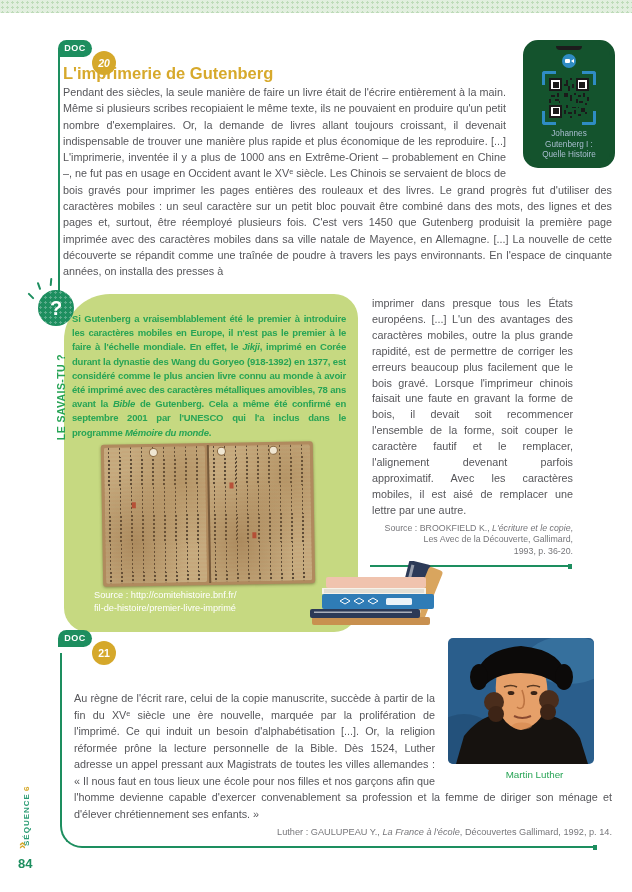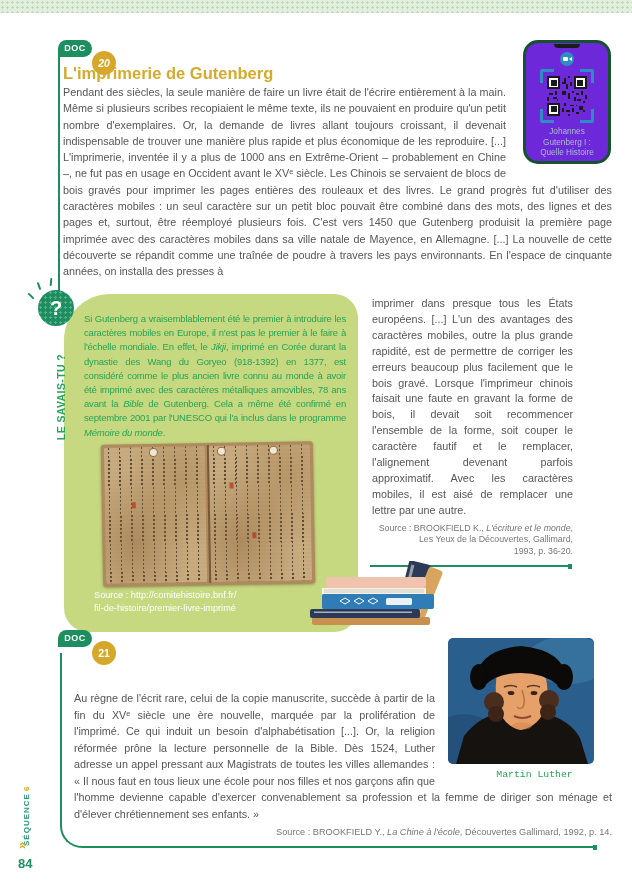--- a/index.html
+++ b/index.html
@@ -20,22 +20,22 @@
   .vline20{position:absolute;left:58px;top:56px;width:2px;height:240px;background:#1d8e5f;z-index:1;}
   
   .para{font-size:10.8px;line-height:16.3px;color:#56565a;text-align:justify;margin:0;}
   .doc20-para-region{position:absolute;left:63px;top:84px;width:549px;z-index:1;}
   .phone-spacer{float:right;width:106px;height:84px;}
   
   .wrap-region{position:absolute;left:64px;top:294px;width:509px;z-index:2;}
   .wrap-region .para{line-height:15.9px;padding-top:2px;}
   .savais-box{float:left;width:294px;height:338px;margin-right:14px;background:#c6d981;
     border-radius:46px 24px 24px 24px;position:relative;z-index:2;}
-  .savais-text{padding:18px 12px 0 20px;color:#27a455;font-size:9.5px;line-height:14.2px;
-    letter-spacing:-0.2px;text-align:justify;}
+  .savais-text{padding:18px 12px 0 8px;color:#27a455;font-size:9.5px;line-height:14.2px;
+    letter-spacing:-0.2px;text-align:justify;font-weight:bold;}
   .qmark-circle{position:absolute;left:-26px;top:-4px;width:36px;height:36px;border-radius:50%;
     background-color:#1d8e5f;
     background-image:radial-gradient(circle,rgba(255,255,255,.28) 1px,transparent 1.2px);
     background-size:5px 5px;color:#fff;font-size:20px;font-weight:bold;text-align:center;
     line-height:36px;z-index:5;}
   .ray{position:absolute;width:2px;height:8px;background:#1d8e5f;border-radius:2px;z-index:5;}
   .ray1{left:-34px;top:-2px;transform:rotate(-45deg);}
   .ray2{left:-26px;top:-12px;transform:rotate(-20deg);}
   .ray3{left:-14px;top:-16px;transform:rotate(5deg);}
   .savais-label{position:absolute;left:-62px;top:96px;width:120px;height:14px;
@@ -58,22 +58,22 @@
     background:#efe6d2;border:1px solid #8a6a42;z-index:2;}
   .jikji-red{position:absolute;width:4px;height:6px;background:#b5432e;opacity:.85;z-index:2;}
   .img-source{position:absolute;left:30px;top:295px;width:230px;text-align:left;color:#ffffff;
     font-size:9.2px;line-height:12.5px;white-space:pre-line;z-index:4;}
   .books{position:absolute;left:246px;top:267px;width:140px;height:66px;z-index:6;}
   
   .doc-source{font-size:8.8px;line-height:11.5px;color:#76767a;text-align:right;margin:4px 0 0 0;}
   .doc20-rule{position:relative;height:2px;background:#1d8e5f;margin:8px 0 0 306px;width:199px;}
   .rule-dot{position:absolute;right:-3px;top:-1px;width:4.5px;height:4.5px;background:#1d8e5f;}
   
-  .phone{position:absolute;left:523px;top:40px;width:82px;height:118px;background:#6d28d9;
-    border:3px solid #14532d;border-radius:15px;z-index:5;}
+  .phone{position:absolute;left:523px;top:40px;width:82px;height:118px;background:#14532d;
+    border:5px solid #14532d;border-radius:15px;z-index:5;}
   .notch{position:absolute;left:50%;top:1px;transform:translateX(-50%);width:26px;height:4px;
     background:#1c1c1c;border-radius:0 0 4px 4px;}
   .cam-icon{position:absolute;left:50%;top:9px;transform:translateX(-50%);width:14px;height:14px;
     border-radius:50%;background:#2f8cc3;}
   .cam-icon::before{content:"";position:absolute;left:3px;top:5px;width:5px;height:4px;
     background:#fff;border-radius:1px;}
   .cam-icon::after{content:"";position:absolute;left:8.5px;top:4.5px;width:0;height:0;
     border-right:3px solid #fff;border-top:2.5px solid transparent;border-bottom:2.5px solid transparent;}
   .qr-frame{position:absolute;left:50%;top:26px;transform:translateX(-50%);width:54px;height:54px;}
   .qr-corner{position:absolute;width:11px;height:11px;border:3px solid #2f8cc3;}
@@ -85,21 +85,21 @@
   .phone-caption{position:absolute;left:0;top:84px;width:100%;text-align:center;color:#a9bed1;
     font-size:8.2px;line-height:10.5px;white-space:pre-line;}
   
   .doc21-border{position:absolute;left:60px;top:653px;width:533px;height:193px;
     border-left:2px solid #1d8e5f;border-bottom:2px solid #1d8e5f;
     border-bottom-left-radius:22px;z-index:1;}
   .doc21-border .rule-dot{right:-2px;bottom:-3.5px;top:auto;}
   .doc21-body{position:absolute;left:74px;top:690px;width:538px;z-index:2;}
   .doc21-body .para{line-height:16.5px;}
   .luther-float{float:right;width:177px;height:99px;position:relative;}
-  .luther-wrap{position:absolute;left:13px;top:-52px;width:173px;font-family:Liberation Mono, monospace;}
+  .luther-wrap{position:absolute;left:13px;top:-52px;width:173px;}
   .luther-frame{width:146px;height:126px;border-radius:5px;overflow:hidden;display:block;}
   .luther-caption{margin-top:5px;text-align:center;color:#27a455;font-size:9.8px;}
   
   .sequence-label{position:absolute;left:-2px;top:810px;width:60px;height:12px;
     transform:rotate(-90deg);font-size:8px;font-weight:bold;letter-spacing:1px;
     color:#2b9c74;text-align:center;white-space:nowrap;z-index:3;}
   .sequence-label .num{color:#d5a82b;margin-left:2px;}
   .chevron{position:absolute;left:18px;top:838px;color:#d5a82b;font-size:13px;font-weight:bold;
     transform:rotate(-90deg);z-index:3;}
   .page-num{position:absolute;left:18px;top:856px;color:#1d8e5f;font-size:13px;font-weight:bold;z-index:3;}
@@ -216,21 +216,21 @@
         <rect x="12" y="33" width="112" height="15" rx="2" fill="#2f7cb6"></rect>
         <rect x="76" y="37" width="26" height="7" rx="1.5" fill="#ffffff" opacity="0.9"></rect>
         <path d="M30 40 l5 -3 l5 3 l-5 3 Z M44 40 l5 -3 l5 3 l-5 3 Z M58 40 l5 -3 l5 3 l-5 3 Z" fill="none" stroke="#ffffff" stroke-width="1"></path>
         <rect x="12" y="27" width="104" height="6" fill="#f6f2ea"></rect>
         <path d="M14 29 h100 M14 31 h100" stroke="#c9c2b4" stroke-width="0.8"></path>
         <rect x="16" y="16" width="100" height="11" rx="2" fill="#f0c3ae"></rect>
       </svg>
     </div>
 
     <p class="para">imprimer dans presque tous les États européens. [...] L'un des avantages des caractères mobiles, outre la plus grande rapidité, est de permettre de corriger les erreurs beaucoup plus facilement que le bois gravé. Lorsque l'imprimeur chinois faisait une faute en gravant la forme de bois, il devait soit recommencer l'ensemble de la forme, soit couper le caractère fautif et le remplacer, l'alignement devenant parfois approximatif. Avec les caractères mobiles, il est aisé de remplacer une lettre par une autre.</p>
-    <p class="doc-source"><span>Source : BROOKFIELD K., </span><span class="it">L'écriture et le monde</span><span>,</span><br><span>Les Yeux de la Découvertes, Gallimard,</span><br><span>1993, p. 36-20.</span></p>
+    <p class="doc-source"><span>Source : BROOKFIELD K., </span><span class="it">L'écriture et le copie</span><span>,</span><br><span>Les Avec de la Découverte, Gallimard,</span><br><span>1993, p. 36-20.</span></p>
     <div class="doc20-rule">
         <span class="rule-dot"></span>
       </div>
   </div>
 
   <div class="doc21-border">
       <span class="rule-dot"></span>
     </div>
   <div class="doc-badge" style="left:58px;top:630px;">DOC</div>
   <div class="doc-num" style="left:92px;top:641px;">21</div>
@@ -255,21 +255,21 @@
           <ellipse cx="63" cy="55" rx="3.4" ry="2" fill="#3a2417"></ellipse>
           <ellipse cx="86" cy="55" rx="3.4" ry="2" fill="#3a2417"></ellipse>
           <path d="M74 52 Q78 63 75 69 Q72 72 69 69" stroke="#bd7442" stroke-width="1.6" fill="none"></path>
           <path d="M66 78 Q74 82 83 78" stroke="#8a4a30" stroke-width="2" fill="none"></path>
           <ellipse cx="74" cy="88" rx="10" ry="3.5" fill="#d3854a" opacity="0.55"></ellipse>
         </svg>
         <div class="luther-caption">Martin Luther</div>
       </div>
     </div>
     <p class="para">Au règne de l'écrit rare, celui de la copie manuscrite, succède à partir de la fin du XVᵉ siècle une ère nouvelle, marquée par la prolifération de l'imprimé. Ce qui induit un besoin d'alphabétisation [...]. Or, la religion réformée prône la lecture personnelle de la Bible. Dès 1524, Luther adresse un appel pressant aux Magistrats de toutes les villes allemandes : « Il nous faut en tous lieux une école pour nos filles et nos garçons afin que l'homme devienne capable d'exercer convenablement sa profession et la femme de diriger son ménage et d'élever chrétiennement ses enfants. »</p>
-    <p class="doc-source" style="font-size:9.2px;margin-top:5px;"><span>Source : BROOKFIELD Y., </span><span class="it">La Chine à l'école</span><span>, Découvertes Gallimard, 1992, p. 14.</span></p>
+    <p class="doc-source" style="font-size:9.2px;margin-top:5px;"><span>Luther : GAULUPEAU Y., </span><span class="it">La France à l'école</span><span>, Découvertes Gallimard, 1992, p. 14.</span></p>
   </div>
 
   <div class="sequence-label">
     <span>SÉQUENCE</span><span class="num">6</span>
   </div>
   <div class="chevron">»</div>
   <div class="page-num">84</div>
 
 </div>
 

